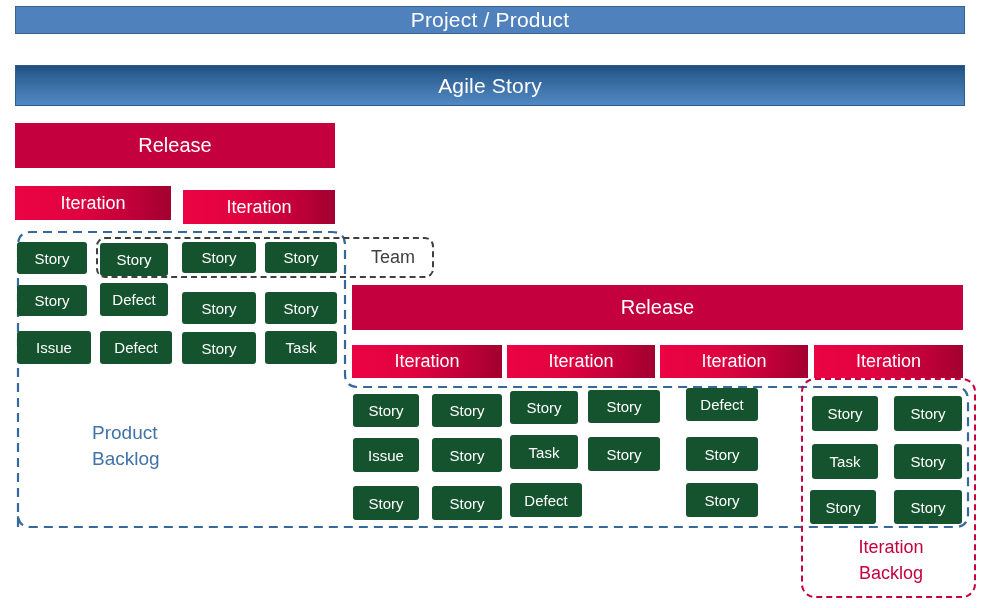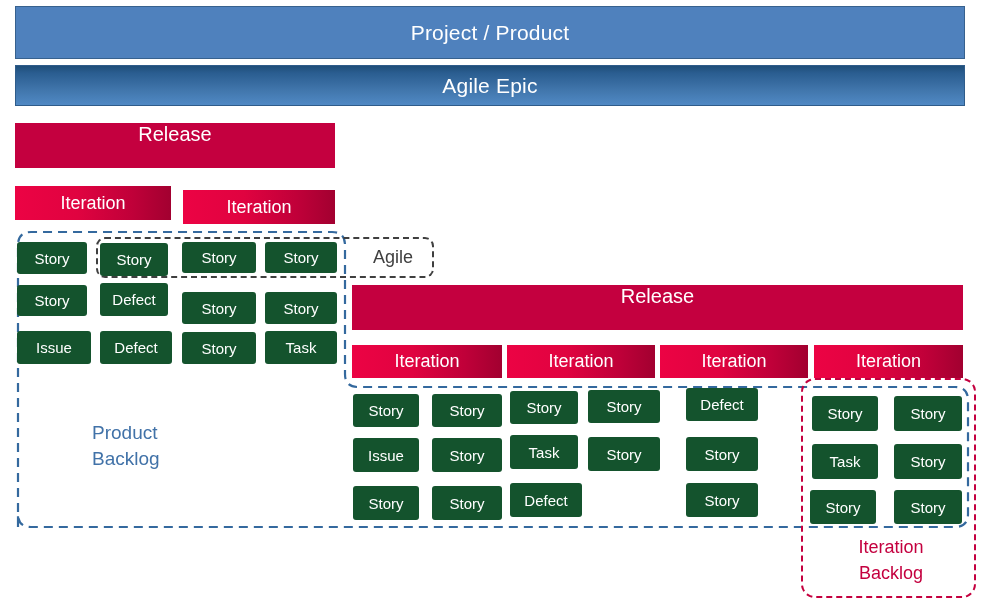--- a/index.html
+++ b/index.html
@@ -45,20 +45,21 @@
     letter-spacing: .2px;
     box-sizing: border-box;
   }
 
   
   .bar-release {
     position: absolute;
     background: #c4003f;
     color: #ffffff;
     display: flex;
+    align-items: center;
     justify-content: center;
     font-size: 20px;
     box-sizing: border-box;
   }
   .bar-iteration {
     position: absolute;
     background: linear-gradient(to right, #ec0344 0%, #e00340 40%, #c00039 75%, #a20030 100%);
     color: #ffffff;
     display: flex;
     align-items: center;
@@ -145,41 +146,41 @@
              Q 345 387 358 387
              L 955 387
              Q 968 387 968 400
              L 968 514
              Q 968 527 955 527
              L 31 527
              Q 18 527 18 514
              Z" fill="none" stroke="#34699e" stroke-width="2.2" stroke-dasharray="9 6" stroke-linecap="butt"></path>
   </svg>
 
-  <div class="bar-blue-flat" style="left:15px; top:6px; width:950px; height:53px;">
+  <div class="bar-blue-flat" style="left:15px; top:6px; width:950px; height:28px;">
     <span>Project / Product</span>
   </div>
 
   <div class="bar-blue-grad" style="left:15px; top:65px; width:950px; height:41px;">
-    <span>Agile Epic</span>
+    <span>Agile Story</span>
   </div>
 
   <div class="bar-release" style="left:15px; top:123px; width:320px; height:45px;">
     <span>Release</span>
   </div>
 
   <div class="bar-iteration" style="left:15px; top:186px; width:156px; height:34px;">
     <span>Iteration</span>
   </div>
   <div class="bar-iteration" style="left:183px; top:190px; width:152px; height:34px;">
     <span>Iteration</span>
   </div>
 
   <div class="outline outline-epic" style="left:96px; top:237px; width:338px; height:41px;"></div>
-  <div class="label-epic" style="left:360px; top:241px; width:66px; height:32px;">Agile</div>
+  <div class="label-epic" style="left:360px; top:241px; width:66px; height:32px;">Team</div>
 
   <div class="chip" style="left:17px; top:242px; width:70px; height:32px;">Story</div>
   <div class="chip" style="left:100px; top:243px; width:68px; height:33px;">Story</div>
   <div class="chip" style="left:182px; top:242px; width:74px; height:31px;">Story</div>
   <div class="chip" style="left:265px; top:242px; width:72px; height:31px;">Story</div>
 
   <div class="chip" style="left:17px; top:285px; width:70px; height:31px;">Story</div>
   <div class="chip" style="left:100px; top:283px; width:68px; height:33px;">Defect</div>
   <div class="chip" style="left:182px; top:292px; width:74px; height:32px;">Story</div>
   <div class="chip" style="left:265px; top:292px; width:72px; height:32px;">Story</div>

